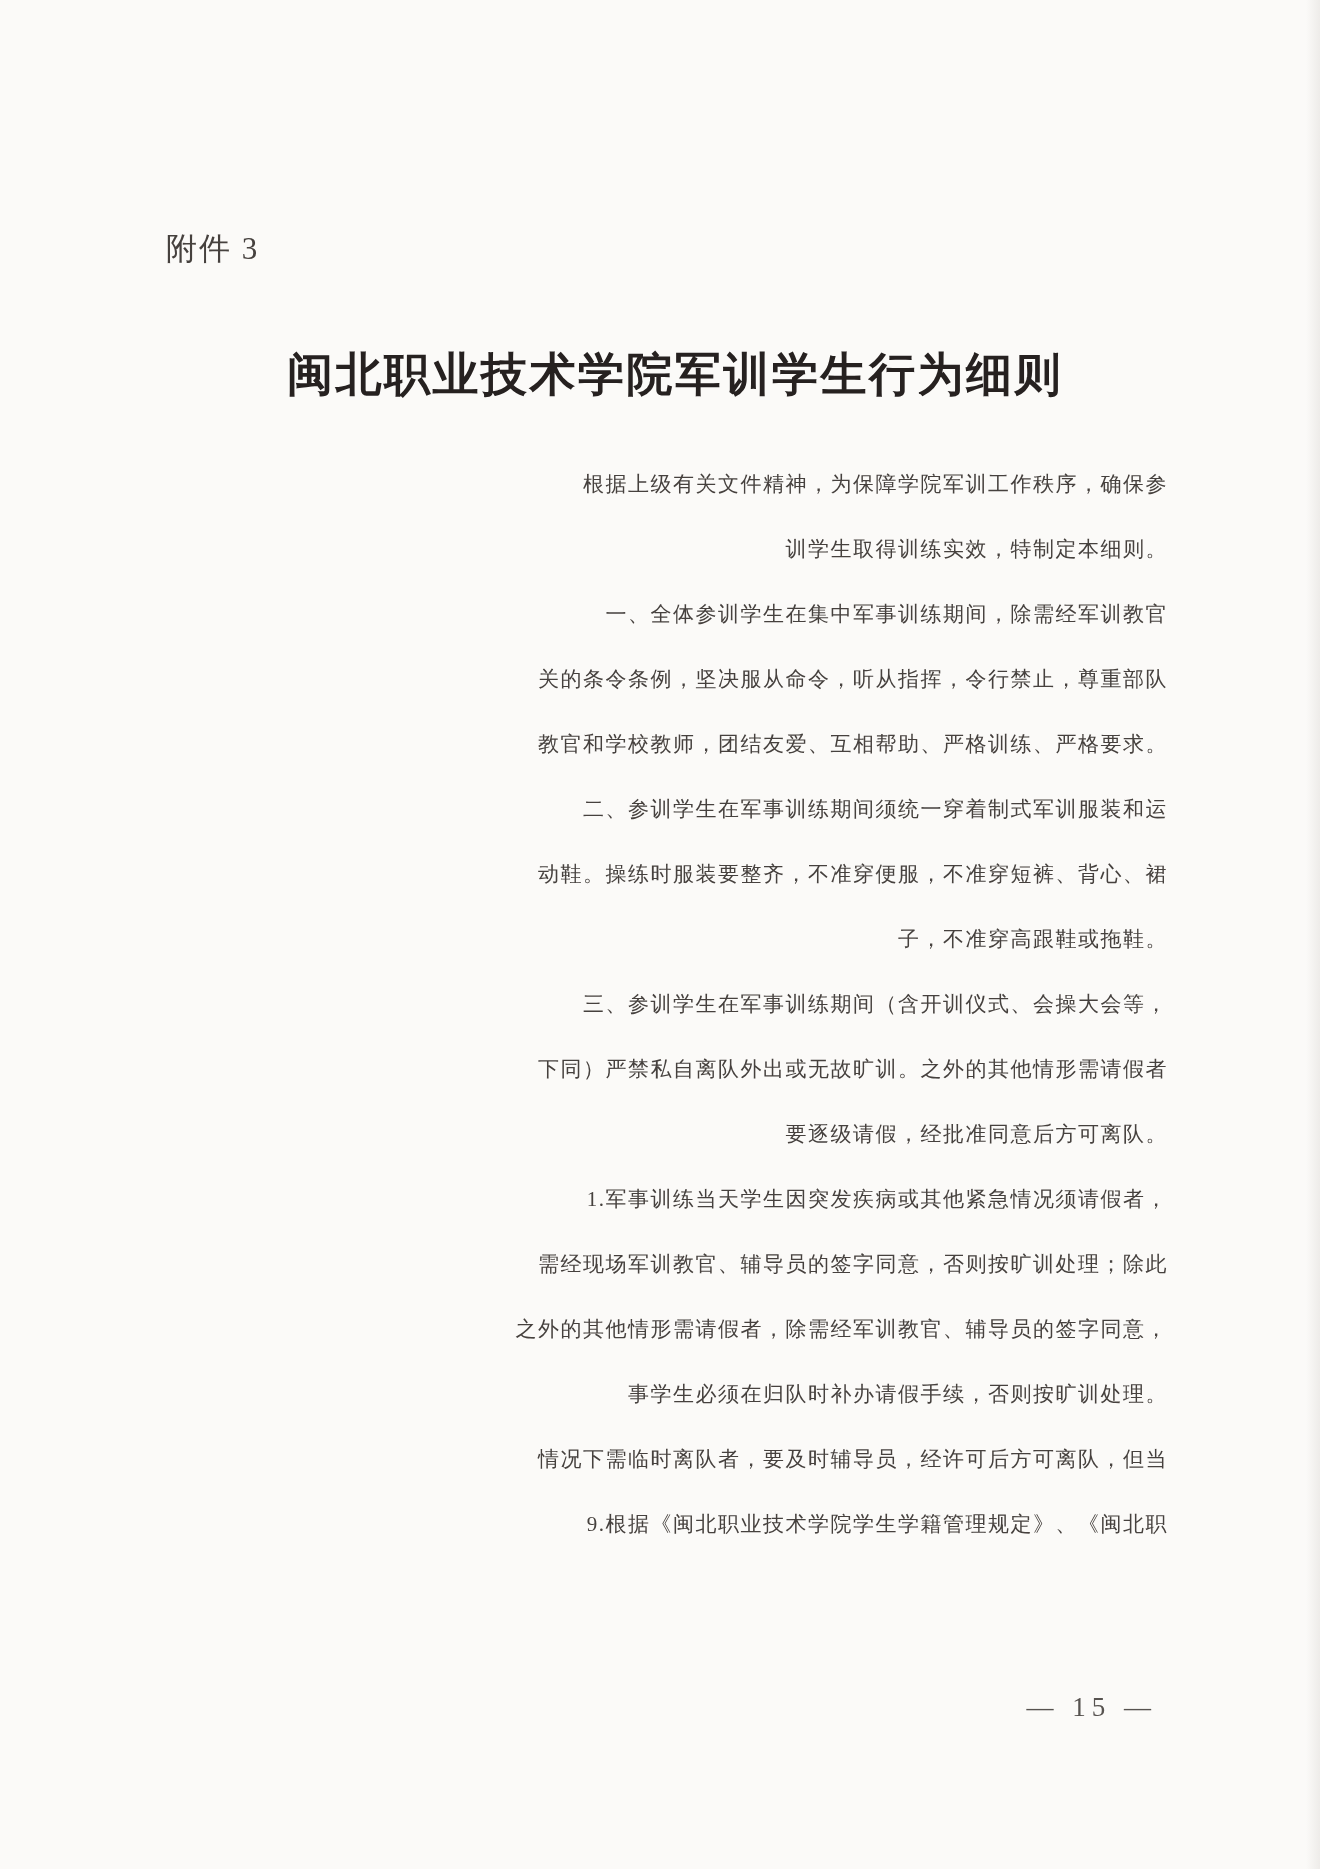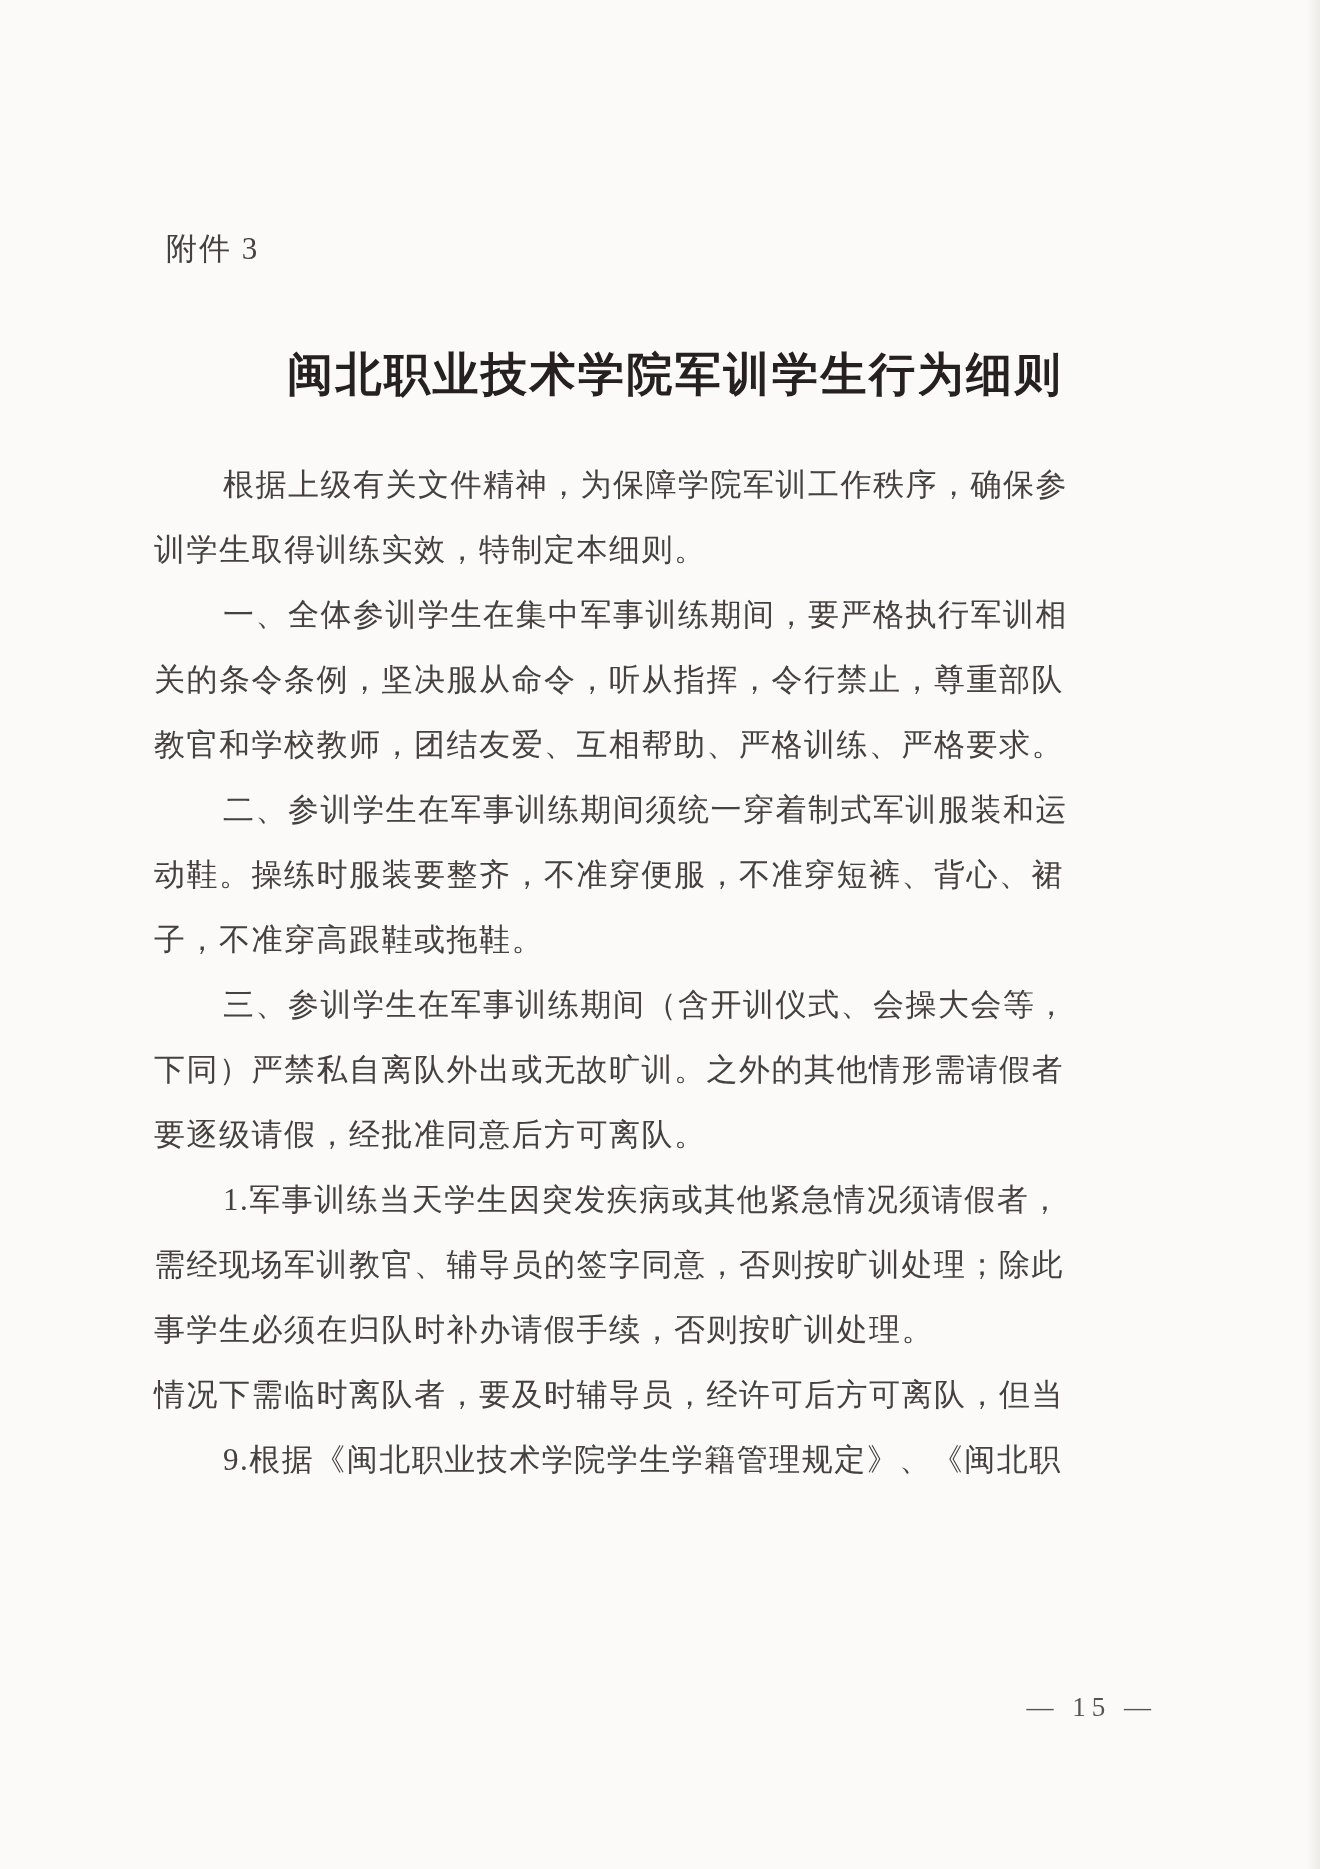--- a/index.html
+++ b/index.html
@@ -42,26 +42,27 @@
     margin: 12px;
     text-align: center;
     font-size: 46px;
     font-weight: bold;
     letter-spacing: 2.5px;
     color: var(--title-text, #262120);
     white-space: nowrap;
   }
   .body {
     position: absolute;
-    left: 154px;
+    left: 168px;
     top: 452px;
     width: 1000px;
     color: var(--body-text, #46413e);
-    font-size: 31px;
+    font-size: 21px;
     letter-spacing: 1.5px;
+    text-align: right;
   }
   .body .line {
     height: 65px;
     line-height: 65px;
     white-space: nowrap;
   }
   .body .line.indent {
     text-indent: 69px;
   }
   .footer {
@@ -77,30 +78,31 @@
 <body>
 
 <div class="page" style="--page-bg: #fbfaf8; --body-text: #46413e; --title-text: #262120; --footer-text: #575350;">
   <div class="attachment">附件 3</div>
 
   <h1 class="title">闽北职业技术学院军训学生行为细则</h1>
 
   <div class="body" id="body-text">
       <div class="line indent">根据上级有关文件精神，为保障学院军训工作秩序，确保参</div>
       <div class="line">训学生取得训练实效，特制定本细则。</div>
-      <div class="line indent">一、全体参训学生在集中军事训练期间，要严格执行军训相</div>
+      <div class="line indent">一、全体参训学生在集中军事训练期间，除需经军训教官</div>
       <div class="line">关的条令条例，坚决服从命令，听从指挥，令行禁止，尊重部队</div>
       <div class="line">教官和学校教师，团结友爱、互相帮助、严格训练、严格要求。</div>
       <div class="line indent">二、参训学生在军事训练期间须统一穿着制式军训服装和运</div>
       <div class="line">动鞋。操练时服装要整齐，不准穿便服，不准穿短裤、背心、裙</div>
       <div class="line">子，不准穿高跟鞋或拖鞋。</div>
       <div class="line indent">三、参训学生在军事训练期间（含开训仪式、会操大会等，</div>
       <div class="line">下同）严禁私自离队外出或无故旷训。之外的其他情形需请假者</div>
       <div class="line">要逐级请假，经批准同意后方可离队。</div>
       <div class="line indent">1.军事训练当天学生因突发疾病或其他紧急情况须请假者，</div>
       <div class="line">需经现场军训教官、辅导员的签字同意，否则按旷训处理；除此</div>
+      <div class="line">之外的其他情形需请假者，除需经军训教官、辅导员的签字同意，</div>
       <div class="line">事学生必须在归队时补办请假手续，否则按旷训处理。</div>
       <div class="line">情况下需临时离队者，要及时辅导员，经许可后方可离队，但当</div>
       <div class="line indent">9.根据《闽北职业技术学院学生学籍管理规定》、《闽北职</div>
     </div>
 
   <div class="footer">— 15 —</div>
 </div>
 
 </body></html>

